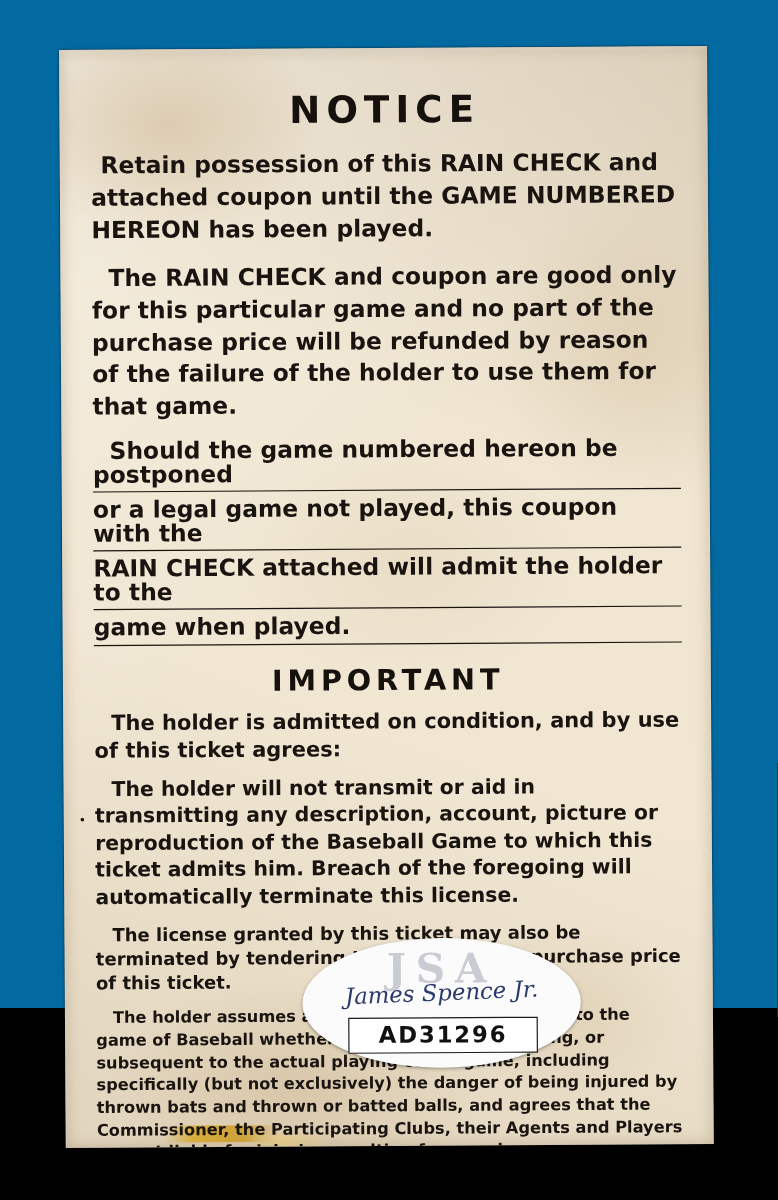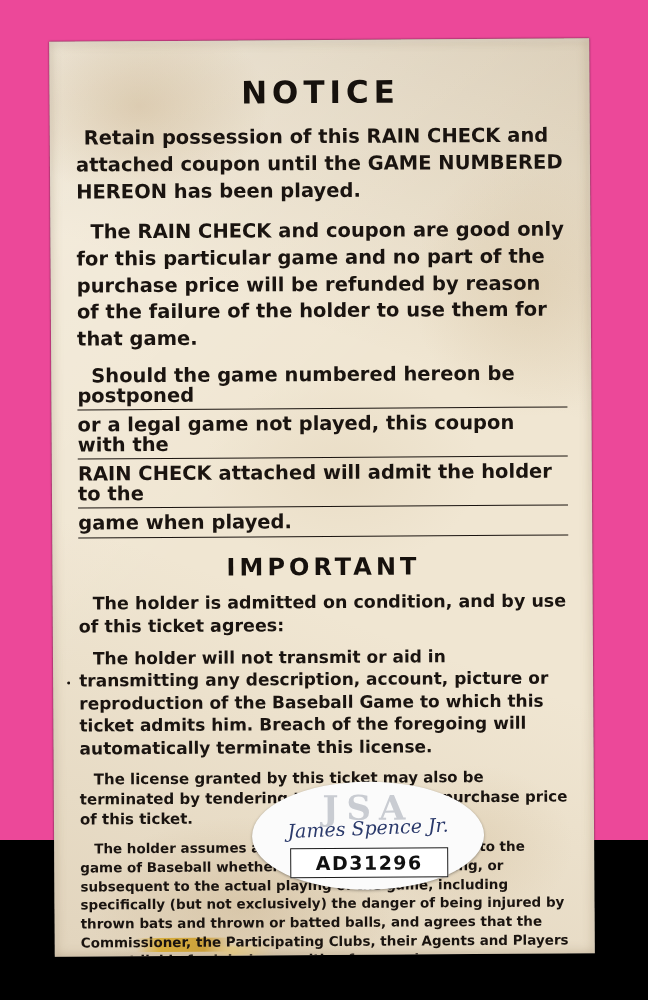--- a/index.html
+++ b/index.html
@@ -11,21 +11,21 @@
     width: 648px;
     height: 1000px;
     overflow: hidden;
     font-family: "Liberation Sans", sans-serif;
   }
 
   #scene {
     position: relative;
     width: 648px;
     height: 840px;
-    background: #ec4899;
+    background: #0369a1;
   }
 
   
   #ticket {
     position: absolute;
     left: 52px;
     top: 40px;
     width: 540px;
     height: 915px;
     background: #f0e6d2;

